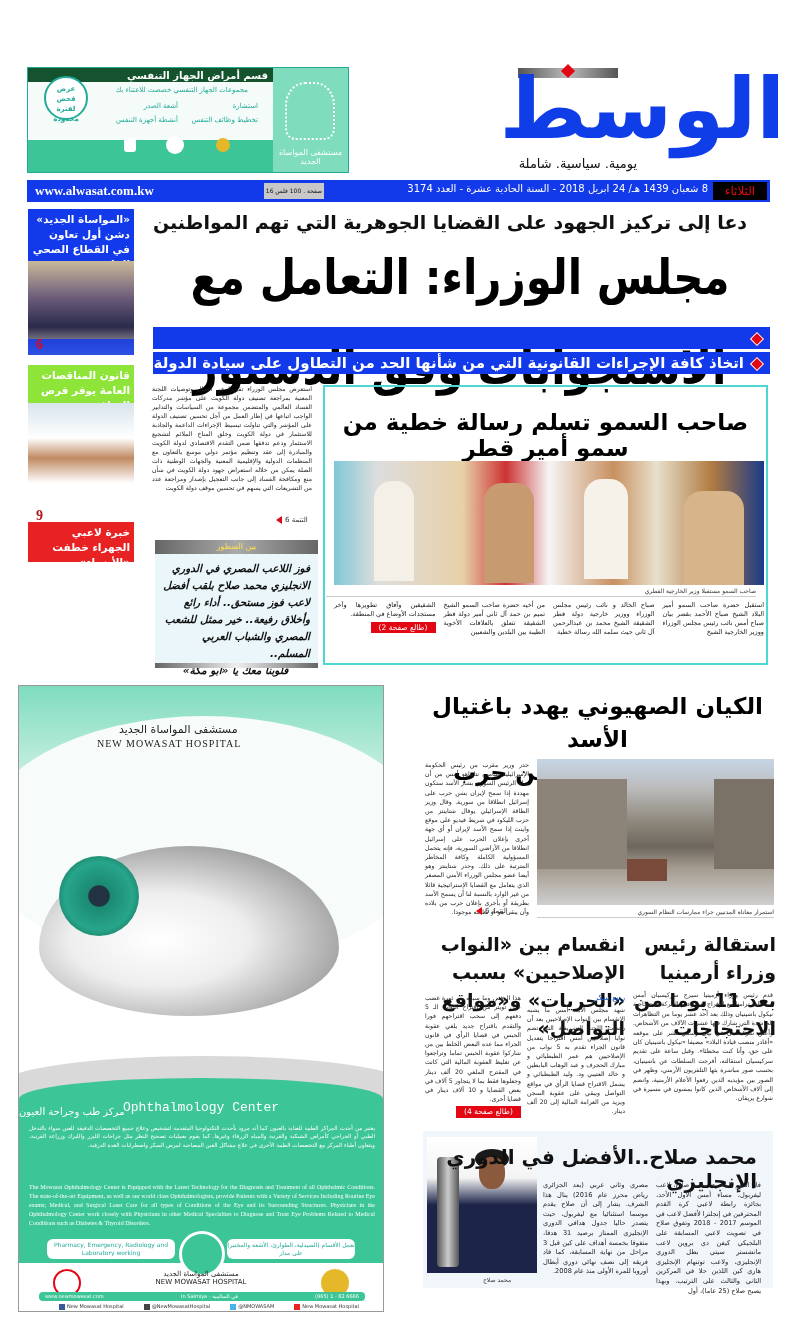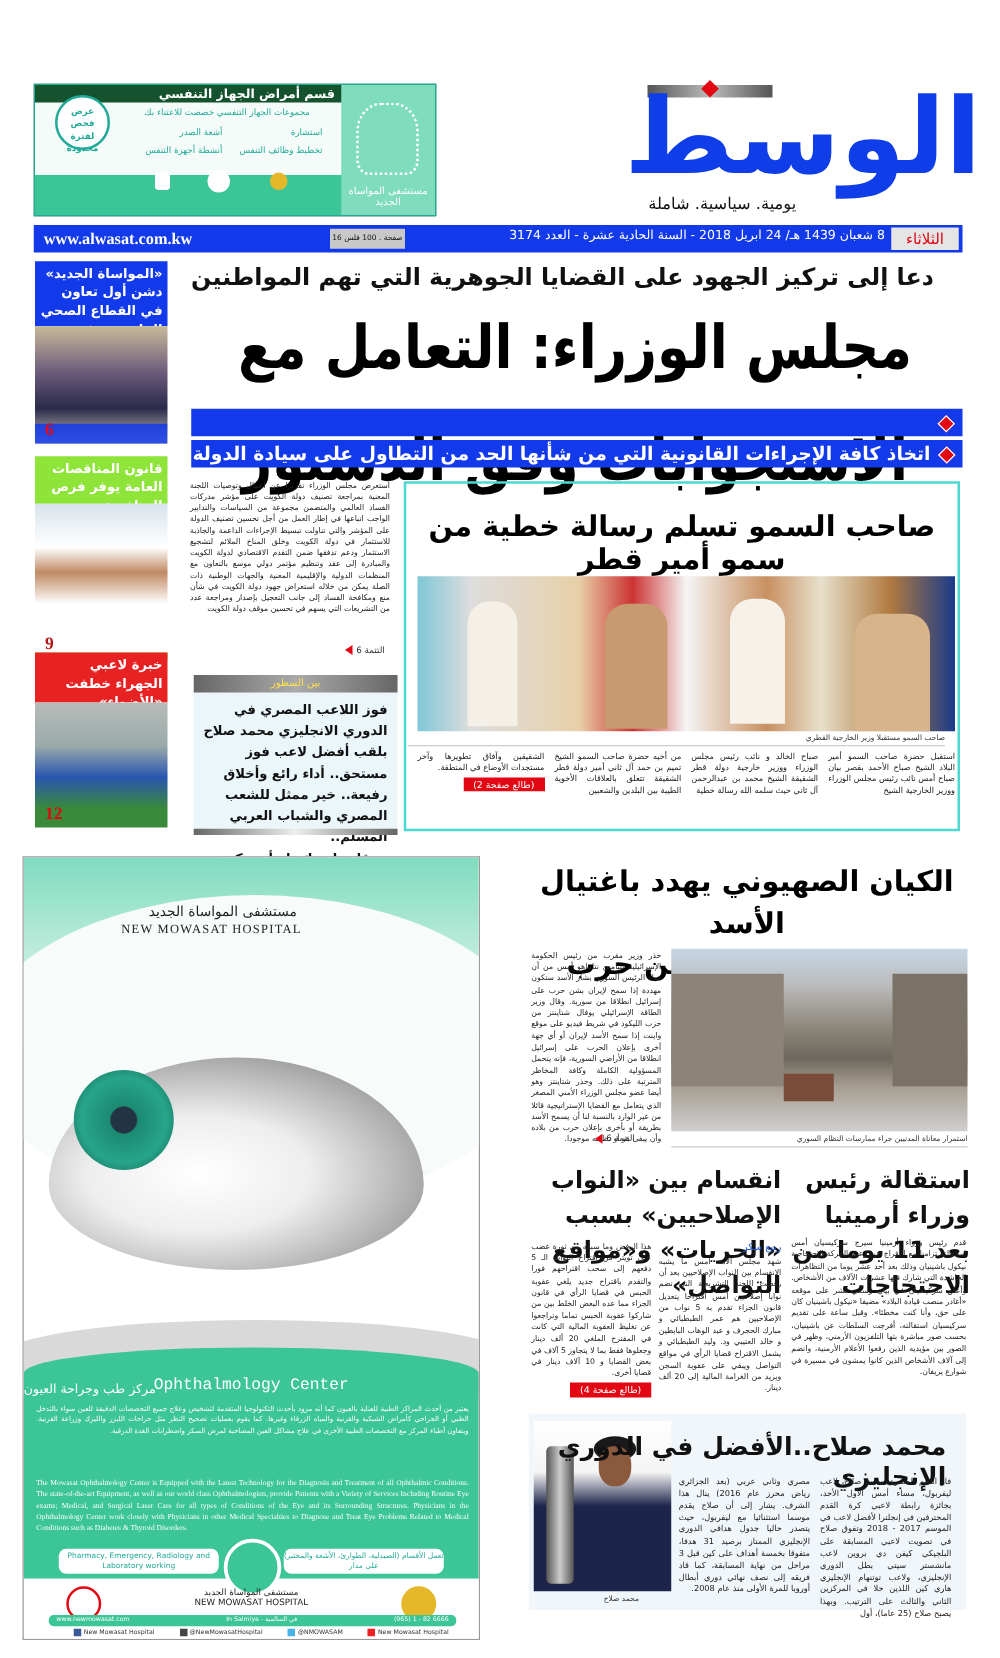--- a/index.html
+++ b/index.html
@@ -26,42 +26,42 @@
   .top-ad .offer { position: absolute; left: 16px; top: 8px; width: 44px; height: 44px; border-radius: 50%; border: 2px solid #2a9; background: #fff; font-size: 7px; color: #2a9; text-align: center; line-height: 10px; padding-top: 6px; font-weight: bold; }
   .top-ad .ad-footer { position: absolute; left: 0; bottom: 0; width: 247px; height: 32px; background: #3cc596; }
   .top-ad .ad-logo { position: absolute; left: 138px; top: 68px; width: 18px; height: 18px; border-radius: 50%; background: #fff; }
   .top-ad .coin { position: absolute; left: 188px; top: 70px; width: 14px; height: 14px; border-radius: 50%; background: #e5b82a; }
   .top-ad .badge { position: absolute; left: 96px; top: 70px; width: 12px; height: 14px; background: #fff; border-radius: 3px; }
 
   .dateline { left: 27px; top: 180px; width: 743px; height: 22px; background: #1239ea; }
   .dateline .site { position: absolute; left: 8px; top: 3px; font-family: "Liberation Serif", serif; font-weight: bold; font-size: 13px; color: #fff; }
   .dateline .price { position: absolute; left: 237px; top: 3px; width: 60px; height: 16px; background: #c8c8c8; font-size: 6px; text-align: center; line-height: 16px; color: #111; }
   .dateline .date { position: absolute; right: 62px; top: 3px; font-size: 10px; color: #fff; direction: rtl; }
-  .dateline .day { position: absolute; right: 3px; top: 2px; width: 54px; height: 18px; background: #e5e5e5; color: #e30613; font-size: 12px; text-align: center; line-height: 18px; }
+  .dateline .day { position: absolute; right: 3px; top: 2px; width: 54px; height: 18px; background: #000000; color: #e30613; font-size: 12px; text-align: center; line-height: 18px; }
 
   
   .kicker { left: 150px; top: 211px; width: 600px; text-align: center; font-size: 19px; font-weight: bold; color: #111; direction: rtl; }
   .headline { left: 150px; top: 245px; width: 620px; text-align: center; font-size: 42px; font-weight: 900; color: #000; direction: rtl; letter-spacing: -1.5px; line-height: 78px; transform: scaleY(1.15); }
   .bullet-bar { left: 153px; width: 617px; height: 22px; background: #1239ea; color: #fff; font-size: 15px; font-weight: bold; direction: rtl; padding-right: 8px; line-height: 22px; white-space: nowrap; overflow: hidden; }
   .bullet-bar .dia { display: inline-block; width: 10px; height: 10px; background: #e30613; border: 1px solid #fff; transform: rotate(45deg); margin-left: 8px; vertical-align: middle; }
 
   
   .rail-box { left: 28px; width: 106px; }
   .rail-head { width: 106px; color: #fff; font-size: 10.5px; font-weight: bold; line-height: 15px; padding: 3px 4px; direction: rtl; text-align: right; }
   .rail-img { width: 106px; position: relative; overflow: hidden; }
   .rail-num { position: absolute; left: 8px; bottom: 2px; font-family: "Liberation Serif", serif; font-weight: bold; font-size: 14px; }
 
   
   .lead-body { left: 152px; top: 384px; width: 160px; font-size: 6.2px; line-height: 9px; color: #222; direction: rtl; text-align: justify; }
   .more-link { font-size: 7px; color: #333; direction: rtl; }
   .more-link .tick { display: inline-block; width: 0; height: 0; border-top: 4px solid transparent; border-bottom: 4px solid transparent; border-right: 6px solid #e30613; margin-right: 3px; vertical-align: middle; }
 
   .between-lines { left: 155px; top: 540px; width: 163px; height: 128px; background: #eaf6fa; }
   .between-lines .bl-title { height: 14px; background: linear-gradient(90deg,#666,#aaa 50%,#666); font-size: 8px; color: #ffe14b; text-align: center; line-height: 14px; }
-  .between-lines .bl-text { padding: 6px 8px 0 6px; font-size: 10.5px; line-height: 17px; font-weight: bold; direction: rtl; text-align: right; color: #111; }
+  .between-lines .bl-text { padding: 6px 8px 0 6px; font-size: 10.5px; line-height: 17px; font-weight: bold; direction: rtl; text-align: right; color: #111; font-style: italic; }
   .between-lines .bl-foot { position: absolute; left: 0; bottom: 0; width: 100%; height: 5px; background: linear-gradient(90deg,#666,#eee 50%,#666); }
 
   
   .emir-box { left: 323px; top: 385px; width: 445px; height: 280px; border: 2px solid #4dd9d2; }
   .emir-kicker { position: absolute; top: 6px; width: 100%; text-align: center; font-size: 12px; font-weight: bold; color: #333; direction: rtl; }
   .emir-head { position: absolute; top: 22px; width: 100%; text-align: center; font-size: 23px; font-weight: 900; color: #000; direction: rtl; letter-spacing: -0.5px; }
   .emir-photo { position: absolute; left: 9px; top: 74px; width: 430px; height: 124px; background: linear-gradient(90deg,#7fc8d8 0%,#ddd 10%,#e8d0a8 30%,#c33 40%,#f5f5f5 50%,#c89060 65%,#e8e0cc 75%,#b07a40 88%,#1a3a8a 100%); overflow: hidden; }
   .emir-caption { position: absolute; right: 10px; top: 200px; font-size: 6px; color: #333; direction: rtl; border-bottom: 1px solid #ccc; width: 430px; text-align: right; padding-bottom: 2px; }
   .emir-cols { position: absolute; left: 9px; top: 214px; width: 430px; display: flex; flex-direction: row-reverse; gap: 8px; }
   .emir-col { flex: 1; font-size: 6.5px; line-height: 9px; color: #222; direction: rtl; text-align: justify; }
@@ -168,23 +168,20 @@
 <div class="abs rail-box" style="top:365px;">
   <div class="rail-head" style="background:#8fe43a;height:38px;">قانون المناقصات العامة يوفر فرص المنافسة للمستثمر الأجنبي</div>
   <div class="rail-img" style="height:100px;background:linear-gradient(180deg,#d8e4ec 0%,#fff 35%,#c08a62 55%,#fff 80%,#fff 100%);"></div>
   <div style="position:relative;height:25px;background:#fff;">
     <div class="rail-num" style="color:#b31818;bottom:4px;">9</div>
     <div style="position:absolute;left:0;bottom:0;width:100%;height:6px;background:#8fe43a;"></div>
   </div>
 </div>
 <div class="abs rail-box" style="top:522px;">
   <div class="rail-head" style="background:#e82222;height:40px;">خبرة لاعبي الجهراء خطفت «الأضواء»</div>
-  <div class="rail-img" style="height:100px;background:linear-gradient(180deg,#b8bcb8 0%,#9aa 35%,#2a55b0 60%,#3a8a3a 85%,#3a8a3a 100%);">
-    <div class="rail-num" style="color:#e30613;">12</div>
-  </div>
 </div>
 
 <div class="abs lead-body">استعرض مجلس الوزراء تقريرا عن أعمال وتوصيات اللجنة المعنية بمراجعة تصنيف دولة الكويت على مؤشر مدركات الفساد العالمي والمتضمن مجموعة من السياسات والتدابير الواجب اتباعها في إطار العمل من أجل تحسين تصنيف الدولة على المؤشر والتي تناولت تبسيط الإجراءات الداعمة والجاذبة للاستثمار في دولة الكويت وخلق المناخ الملائم لتشجيع الاستثمار ودعم تدفقها ضمن التقدم الاقتصادي لدولة الكويت والمبادرة إلى عقد وتنظيم مؤتمر دولي موسع بالتعاون مع المنظمات الدولية والإقليمية المعنية والجهات الوطنية ذات الصلة يمكن من خلاله استعراض جهود دولة الكويت في شأن منع ومكافحة الفساد إلى جانب التعجيل بإصدار ومراجعة عدد من التشريعات التي يسهم في تحسين موقف دولة الكويت</div>
 <div class="abs more-link" style="left:276px;top:516px;">
   <span>التتمة 6</span><span class="tick"></span>
 </div>
 
 <div class="abs between-lines">
   <div class="bl-title">بين السطور</div>
   <div class="bl-text">

